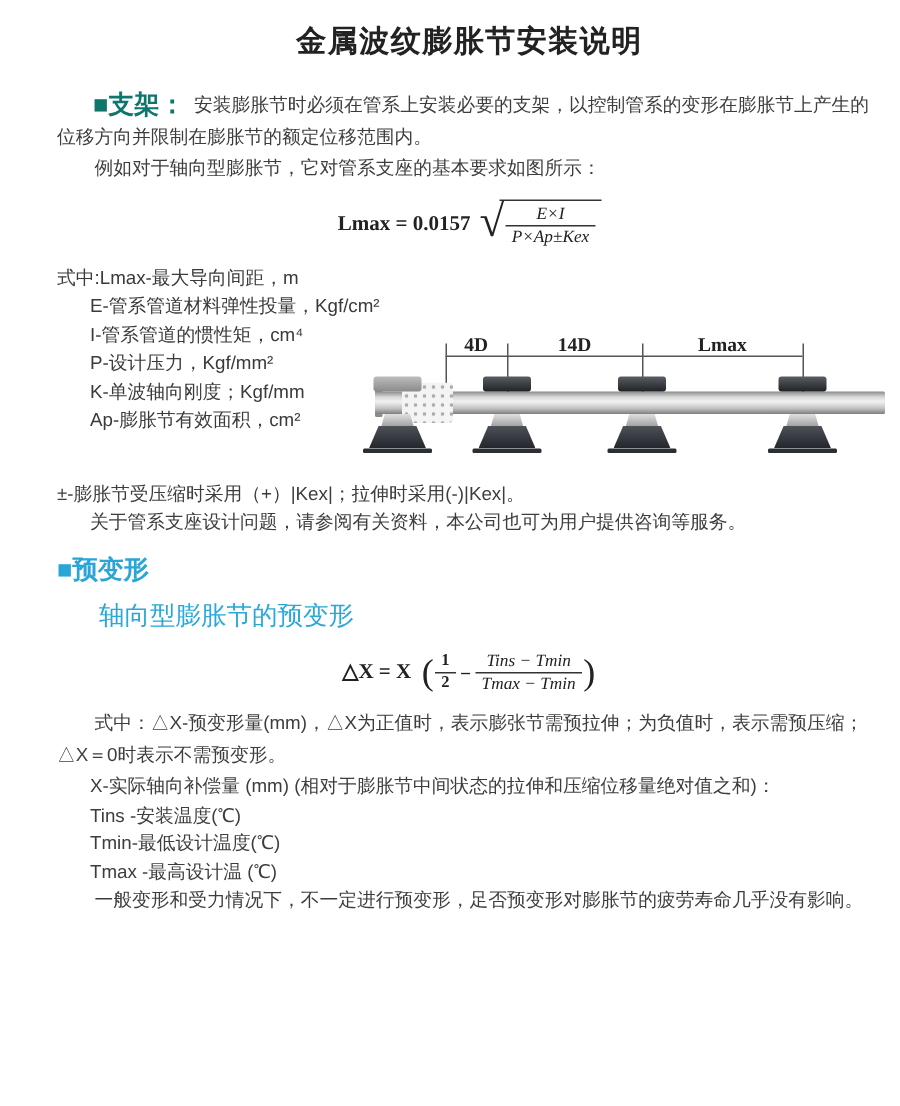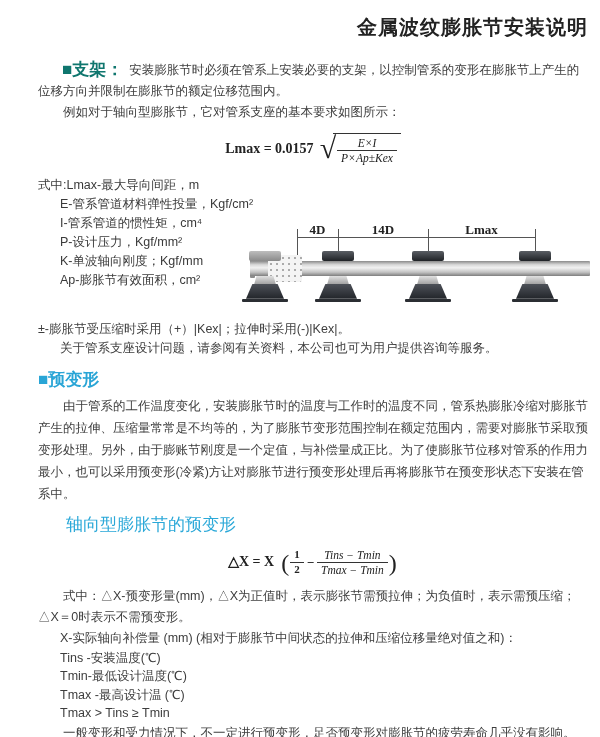--- a/index.html
+++ b/index.html
@@ -1,19 +1,19 @@
 <!DOCTYPE html>
 <html><head>
 <meta charset="utf-8">
 <style>
   html,body{margin:0;padding:0;background:#ffffff;}
   body{width:600px;height:737px;overflow:hidden;font-family:"Liberation Sans",sans-serif;color:#3a3a3a;}
   .page{padding:14px 12px 10px 38px;}
 
-  .doc-title{text-align:right;font-size:20px;font-weight:bold;color:#222;letter-spacing:1px;margin:0 0 18px 0;}
+  .doc-title{text-align:center;font-size:20px;font-weight:bold;color:#222;letter-spacing:1px;margin:0 0 18px 0;}
 
   p{margin:0;}
   .body-text{font-size:12.5px;line-height:21px;color:#3d3d3d;}
   .sec-head-inline{color:#0f766e;font-size:17px;font-weight:bold;margin-left:24px;margin-right:6px;vertical-align:-1px;}
   .sec-head-block{color:#29a5d6;font-size:17px;font-weight:bold;margin:10px 0 4px 0;}
   .sub-head{color:#2aa8d8;font-size:17px;font-weight:normal;margin:8px 0 6px 0;}
   .indent{text-indent:2em;}
   .ml{margin-left:22px;}
 
   
@@ -118,35 +118,33 @@
         <div class="foot"></div>
         <div class="base"></div>
       </div>
     </div>
   </div>
 
   <p class="body-text" style="line-height:19px;">±-膨胀节受压缩时采用（+）|Kex|；拉伸时采用(-)|Kex|。</p>
   <p class="body-text" style="line-height:19px;text-indent:22px;">关于管系支座设计问题，请参阅有关资料，本公司也可为用户提供咨询等服务。</p>
 
   <h2 class="sec-head-block">■预变形</h2>
-  <p class="body-text indent" style="line-height:22px;">由于管系的工作温度变化，安装膨胀节时的温度与工作时的温度不同，管系热膨胀冷缩对膨胀节产生的拉伸、压缩量常常是不均等的，为了膨胀节变形范围控制在额定范围内，需要对膨胀节采取预变形处理。另外，由于膨账节刚度是一个定值，与补偿量成正比。为了使膨胀节位移对管系的作用力最小，也可以采用预变形(冷紧)方让对膨胀节进行预变形处理后再将膨胀节在预变形状态下安装在管系中。</p>
 
   <h3 class="sub-head" style="margin-left:28px;">轴向型膨胀节的预变形</h3>
 
   <div class="formula formula-ax">
     <span class="f-lhs">△X = X</span><span class="bigparen">(</span><span class="frac plain">
         <span class="num">1</span>
         <span class="den">2</span>
       </span><span class="f-op">−</span><span class="frac">
         <span class="num">Tins − Tmin</span>
         <span class="den">Tmax − Tmin</span>
       </span><span class="bigparen">)</span>
   </div>
 
   <p class="body-text indent">式中：△X-预变形量(mm)，△X为正值时，表示膨张节需预拉伸；为负值时，表示需预压缩；△X＝0时表示不需预变形。</p>
   <p class="body-text" style="text-indent:22px;">X-实际轴向补偿量 (mm) (相对于膨胀节中间状态的拉伸和压缩位移量绝对值之和)：</p>
   <p class="body-text ml" style="line-height:18.5px;">Tins -安装温度(℃)</p>
   <p class="body-text ml" style="line-height:18.5px;">Tmin-最低设计温度(℃)</p>
   <p class="body-text ml" style="line-height:18.5px;">Tmax -最高设计温 (℃)</p>
-  <p class="body-text ml" style="line-height:18.5px;">Tmax &gt; Tins ≥ Tmin</p>
   <p class="body-text indent">一般变形和受力情况下，不一定进行预变形，足否预变形对膨胀节的疲劳寿命几乎没有影响。</p>
 
 </div>
 
 </body></html>

